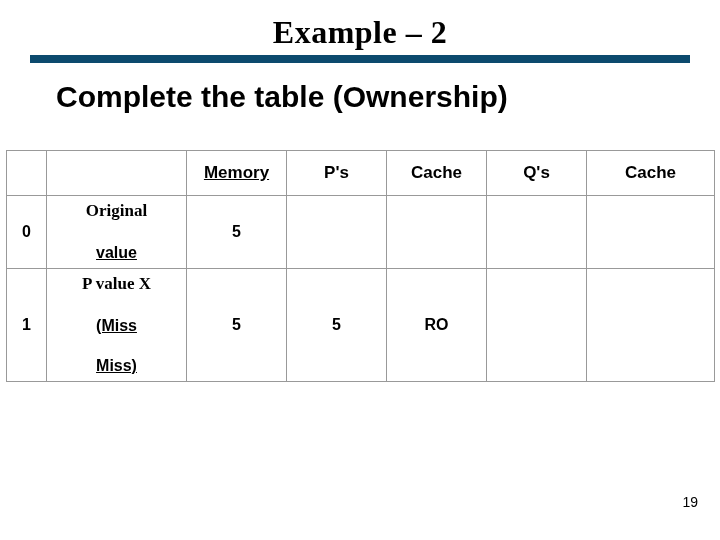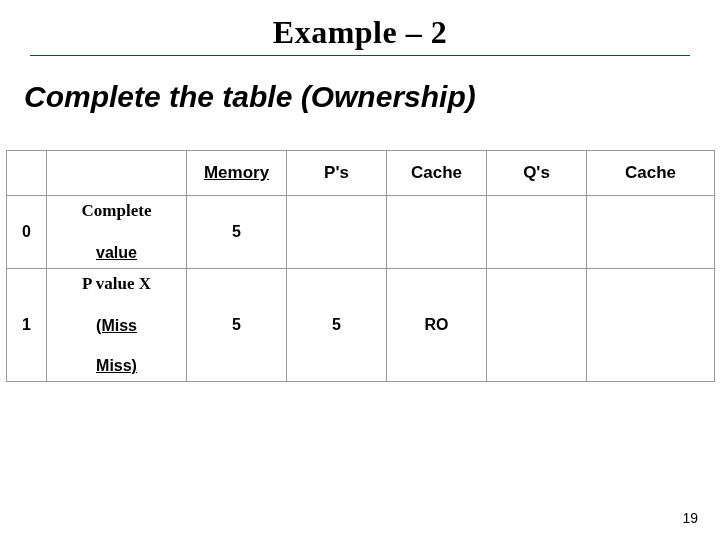--- a/index.html
+++ b/index.html
@@ -23,40 +23,39 @@
 
   
   .title-wrap {
     position: absolute;
     left: 30px;
     right: 30px;
     top: 14px;
     text-align: center;
   }
   .title-wrap .rule {
-    border-bottom: 1px solid #0c4a6e;
+    border-bottom: 8px solid #0c4a6e;
   }
   .title-text {
     display: inline-block;
     font-family: "Times New Roman", Times, serif;
     font-weight: bold;
     font-size: 32px;
     letter-spacing: 0.5px;
     padding-bottom: 4px;
   }
 
   
   .subtitle {
     position: absolute;
-    left: 24px;
+    left: 56px;
     top: 80px;
     font-family: Arial, Helvetica, sans-serif;
     font-weight: bold;
     font-size: 30px;
-    font-style: italic;
   }
 
   
   .tbl {
     position: absolute;
     left: 6px;
     top: 150px;
     width: 708px;
     border-collapse: collapse;
     table-layout: fixed;
@@ -99,21 +98,21 @@
   .idx     { font-family: "Times New Roman", Times, serif; font-weight: bold; font-size: 17px; }
 
   .event-cell { line-height: 1.1; }
   .event-line1 { font-family: "Times New Roman", Times, serif; font-weight: bold; font-size: 17px; display:block; }
   .event-line2 { font-family: Arial, Helvetica, sans-serif; font-weight: bold; font-size: 16px; text-decoration: underline; display:block;margin-top:23px; }
 
   
   .pageno {
     position: absolute;
     right: 22px;
-    bottom: 14px;
+    bottom: 30px;
     font-size: 14px;
     color: #000;
     font-family: Arial, Helvetica, sans-serif;
   }
 </style>
 </head>
 <body>
 
 <div class="slide">
 
@@ -144,21 +143,21 @@
       <td><span class="bold">P's</span></td>
       <td><span class="bold">Cache</span></td>
       <td><span class="bold">Q's</span></td>
       <td><span class="bold">Cache</span></td>
     </tr>
 
 
     <tr class="body-row">
       <td class="idx">0</td>
       <td class="event-cell">
-        <span class="event-line1">Complete</span>
+        <span class="event-line1">Original</span>
         <span class="event-line2">value</span>
       </td>
       <td class="serif bold">5</td>
       <td></td>
       <td></td>
       <td></td>
       <td></td>
     </tr>
 
     <tr class="body-row">

